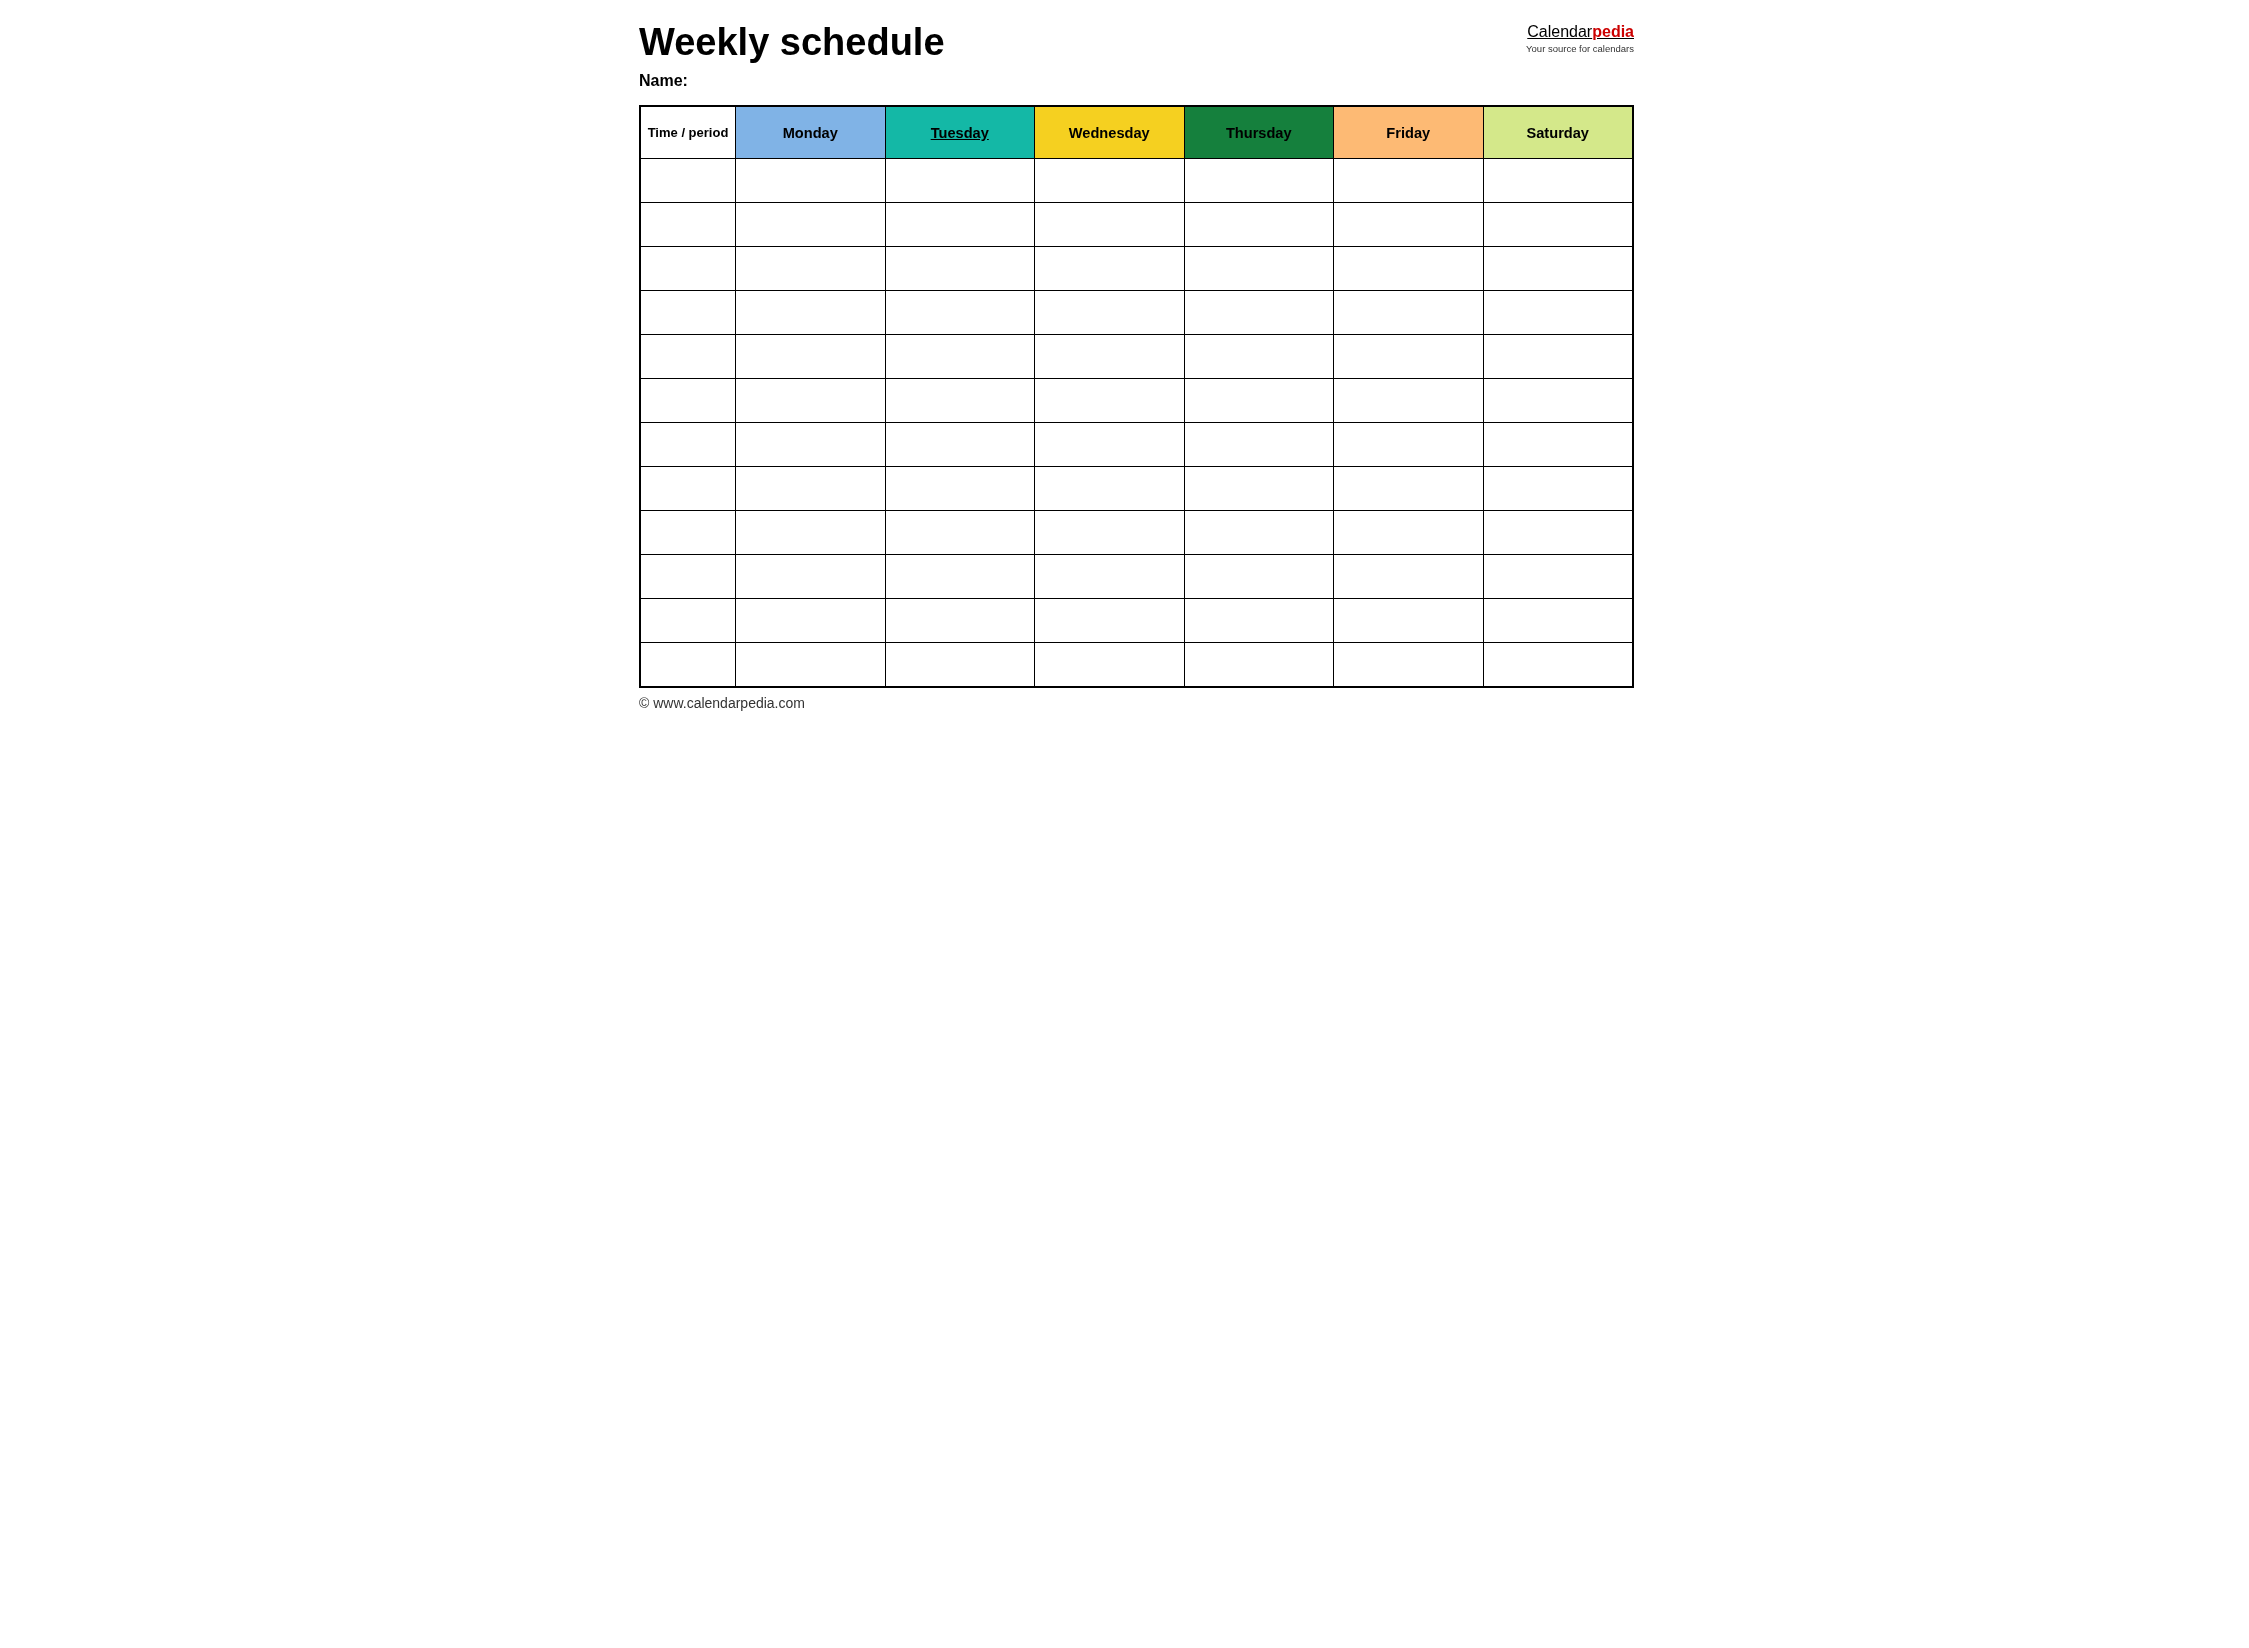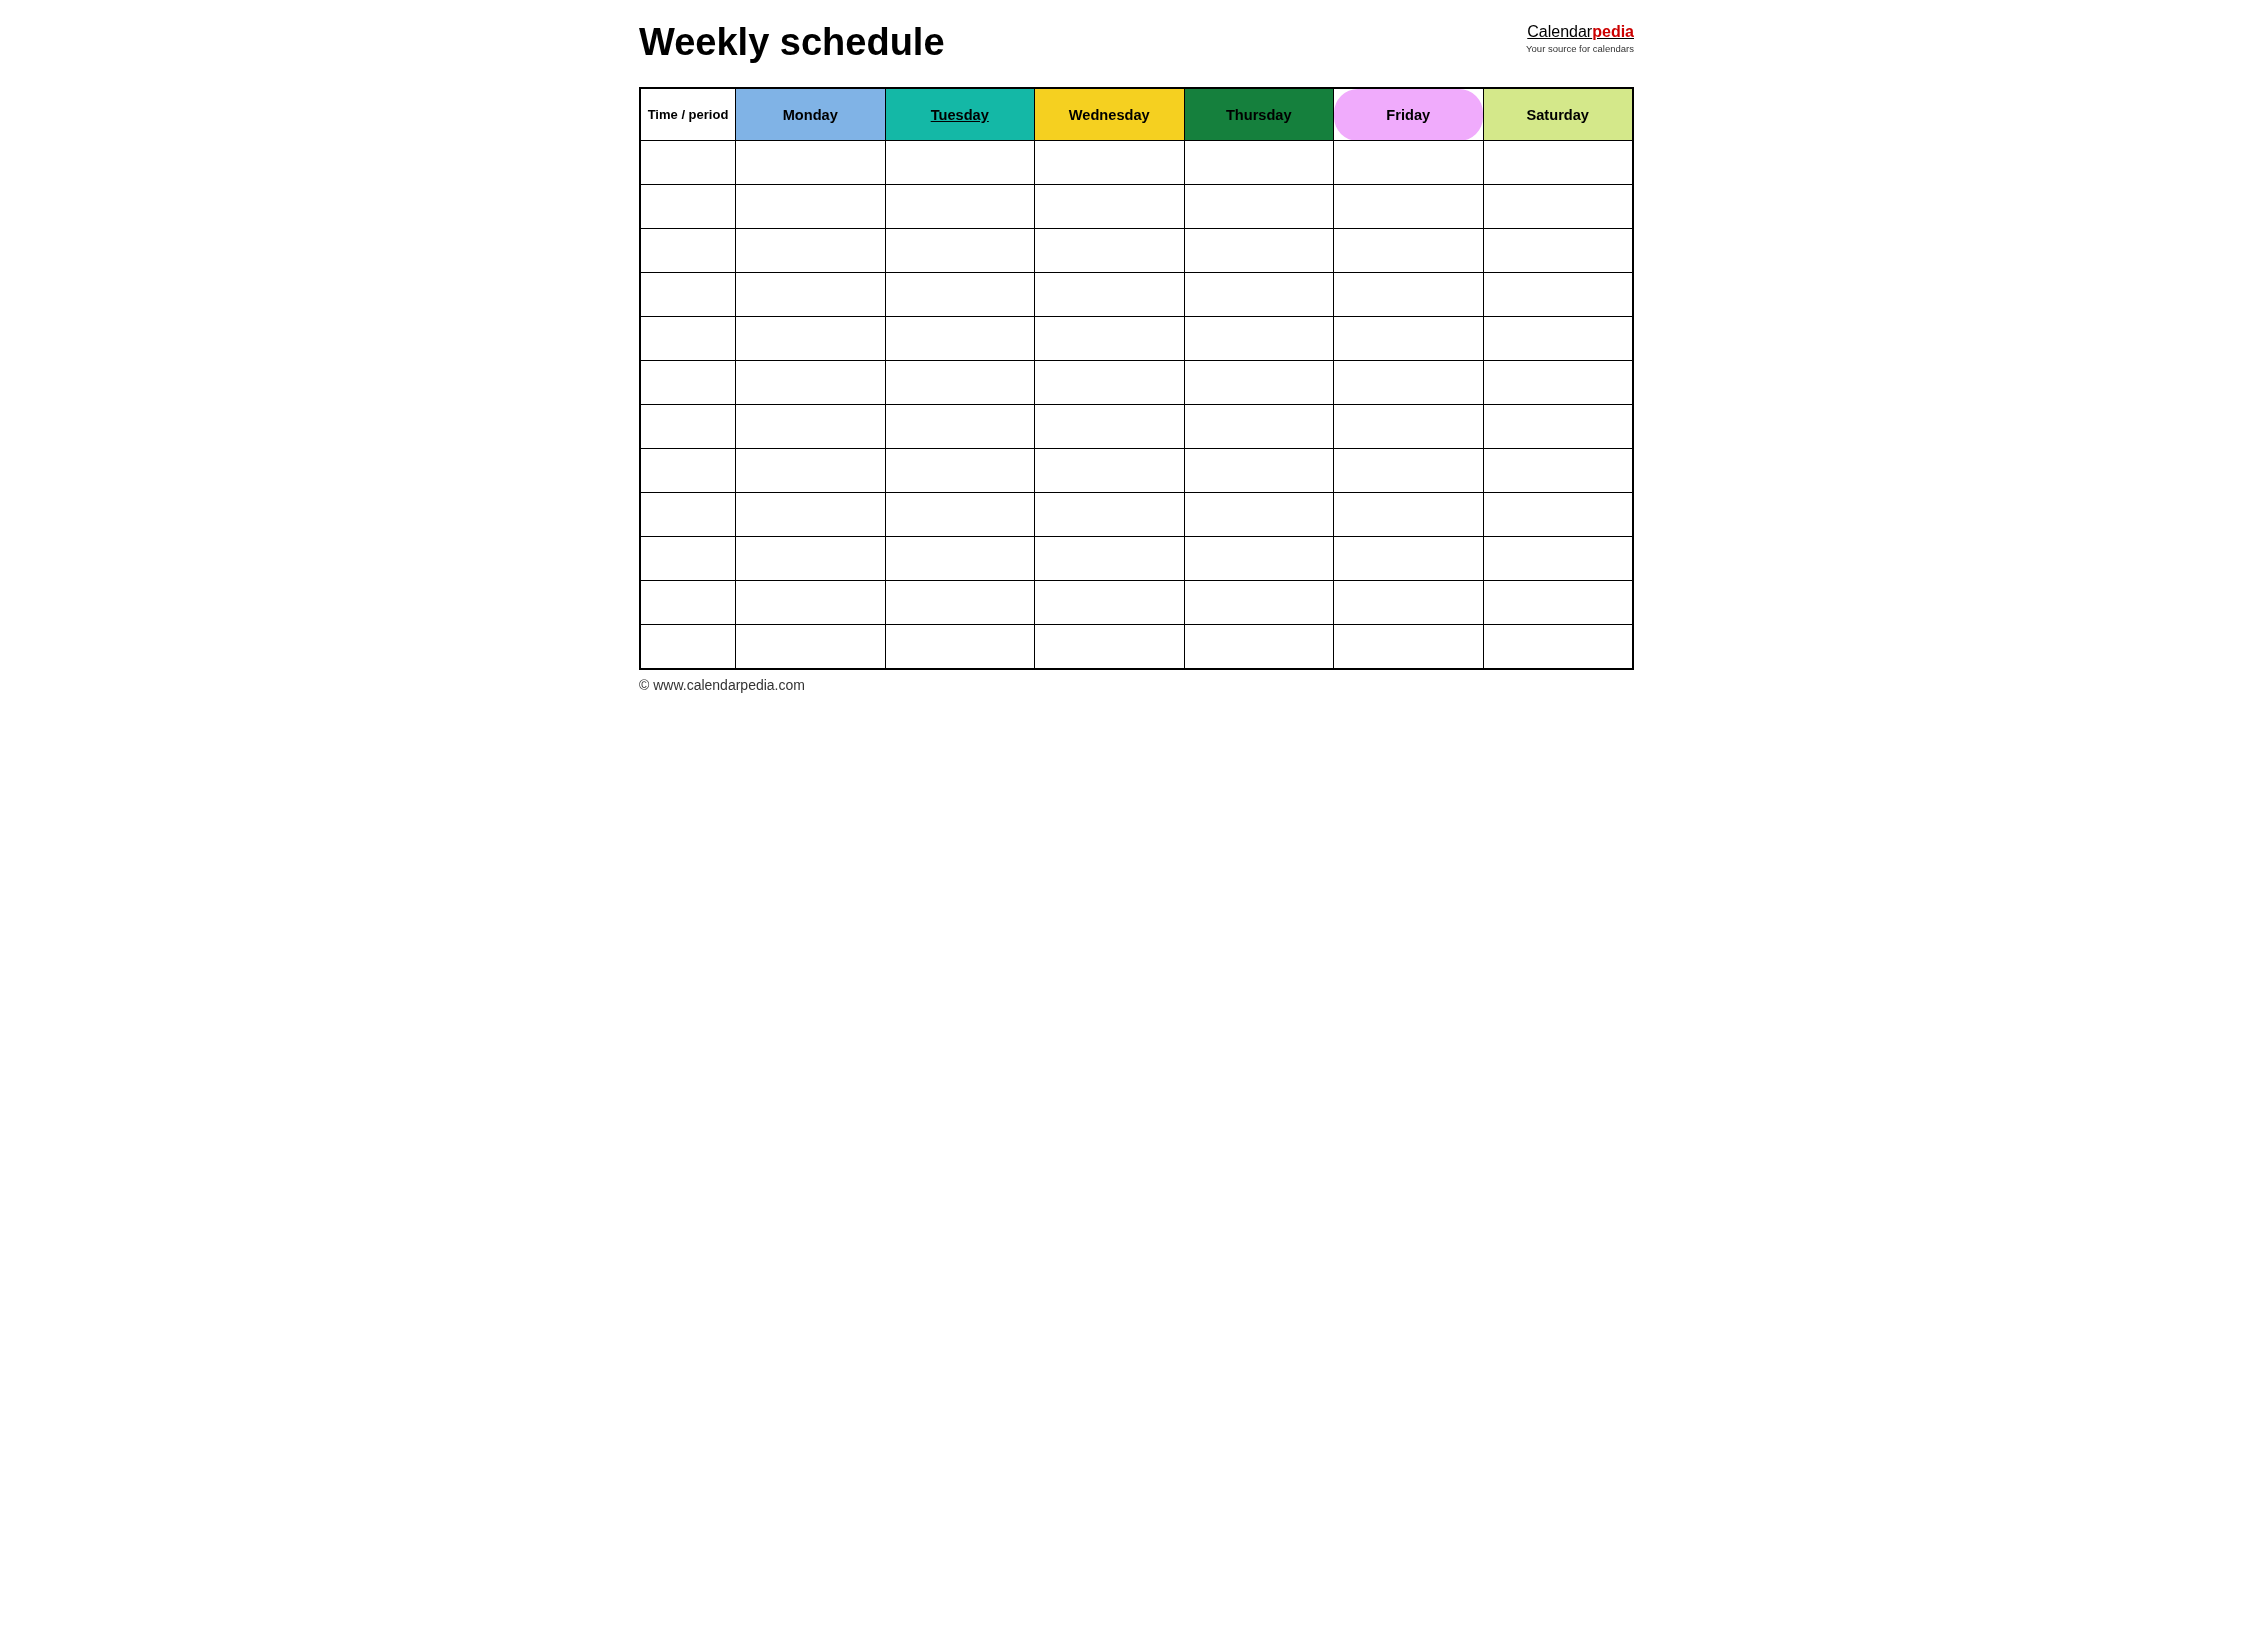--- a/index.html
+++ b/index.html
@@ -123,22 +123,21 @@
 
     th.col-wednesday {
       background-color: #f5d020;
     }
 
     th.col-thursday {
       background-color: #15803d;
     }
 
     th.col-friday {
-      background-color: #f0abfc;
-      border-radius: 24px;
+      background-color: #fdba74;
     }
 
     th.col-saturday {
       background-color: #d4e88a;
     }
 
     tbody td {
       background-color: #ffffff;
     }
 
@@ -149,20 +148,21 @@
     }
   </style>
 </head>
 <body>
 
 <div class="page-container">
 
   <div class="header-area">
     <div class="title-section">
       <h1 class="main-title">Weekly schedule</h1>
+      <div class="name-label">Name:</div>
     </div>
     <div class="logo-section">
       <div class="logo-text">
         <span class="logo-calendar">Calendar</span><span class="logo-pedia">pedia</span>
       </div>
       <div class="logo-tagline">Your source for calendars</div>
     </div>
   </div>
 
   <div class="schedule-table-wrapper">

